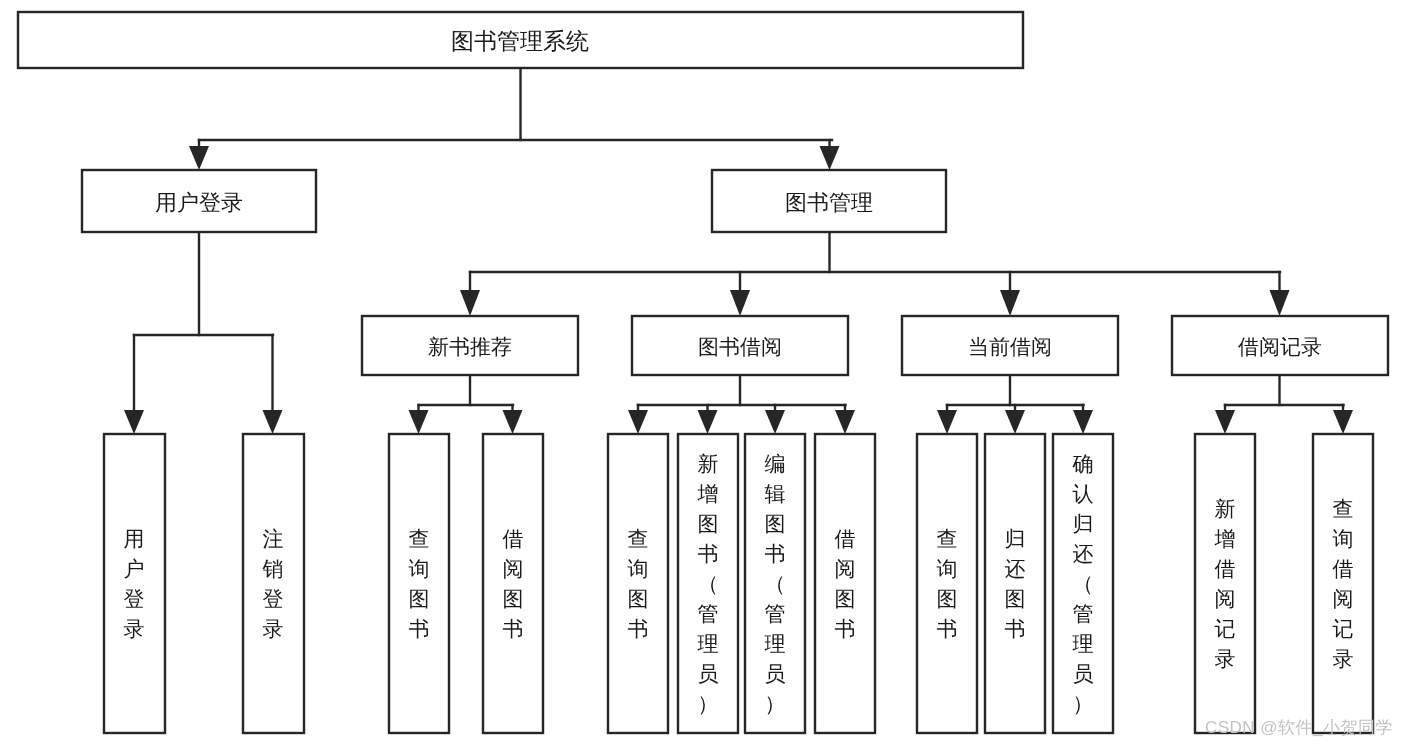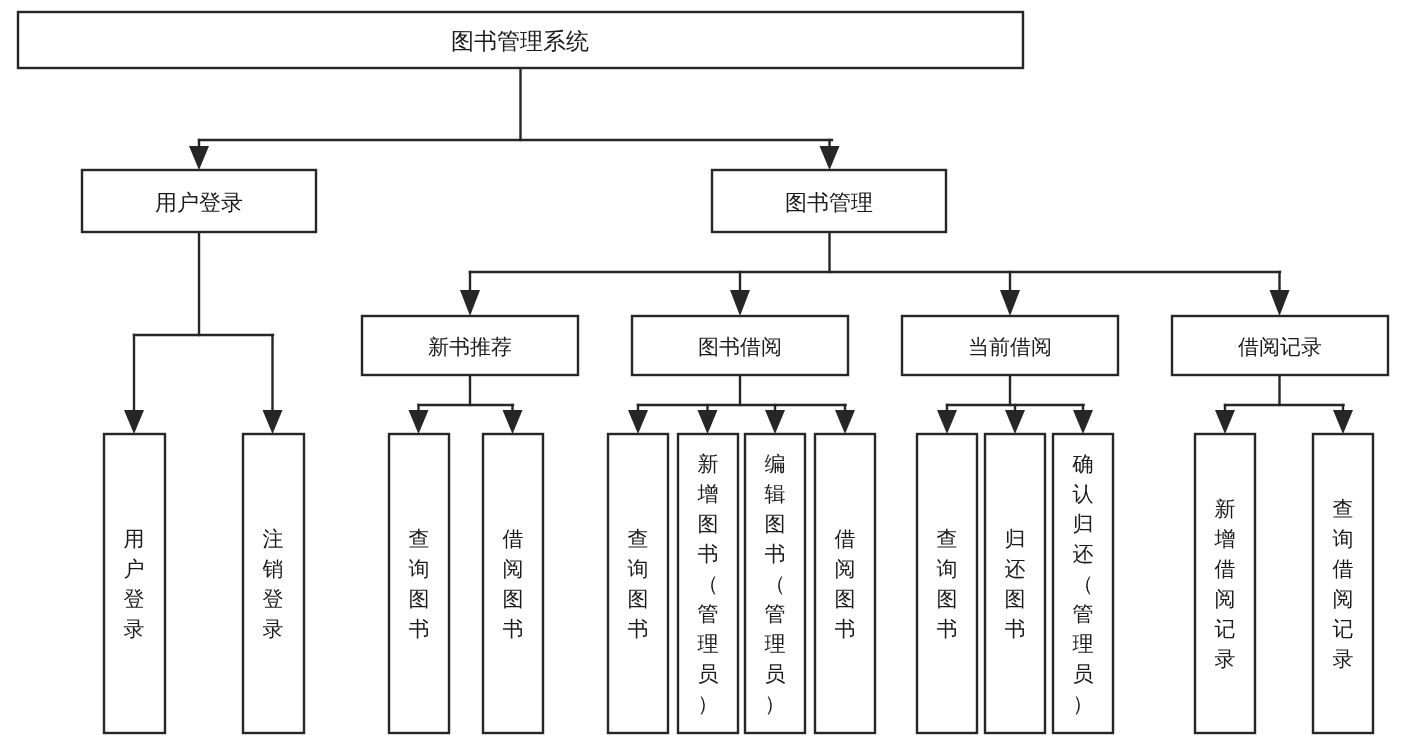--- a/index.html
+++ b/index.html
@@ -237,13 +237,14 @@
       <text class="vert-label" x="1225"><tspan x="1225" y="508">新</tspan><tspan x="1225" y="538">增</tspan><tspan x="1225" y="568">借</tspan><tspan x="1225" y="598">阅</tspan><tspan x="1225" y="628">记</tspan><tspan x="1225" y="658">录</tspan></text>
     </g>
 
     <g>
       <rect class="node-rect" x="1313" y="434" width="60" height="299"></rect>
       <text class="vert-label" x="1343"><tspan x="1343" y="508">查</tspan><tspan x="1343" y="538">询</tspan><tspan x="1343" y="568">借</tspan><tspan x="1343" y="598">阅</tspan><tspan x="1343" y="628">记</tspan><tspan x="1343" y="658">录</tspan></text>
     </g>
 
   </svg>
 
+  <div class="watermark">CSDN @软件_小贺同学</div>
 </div>
 
 </body></html>

